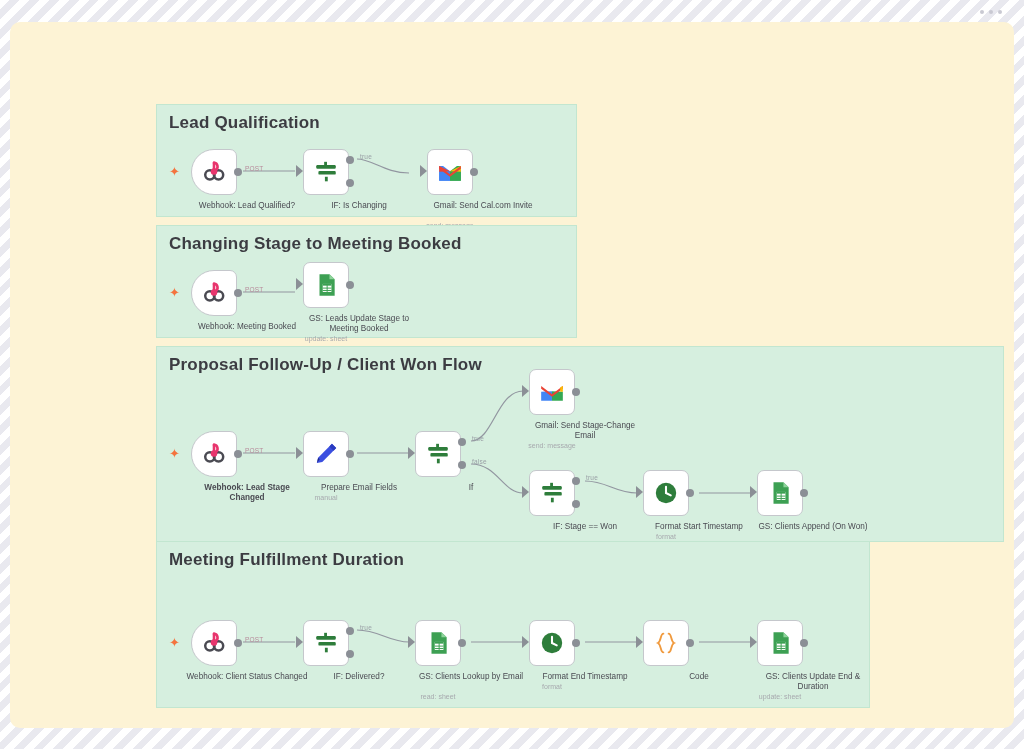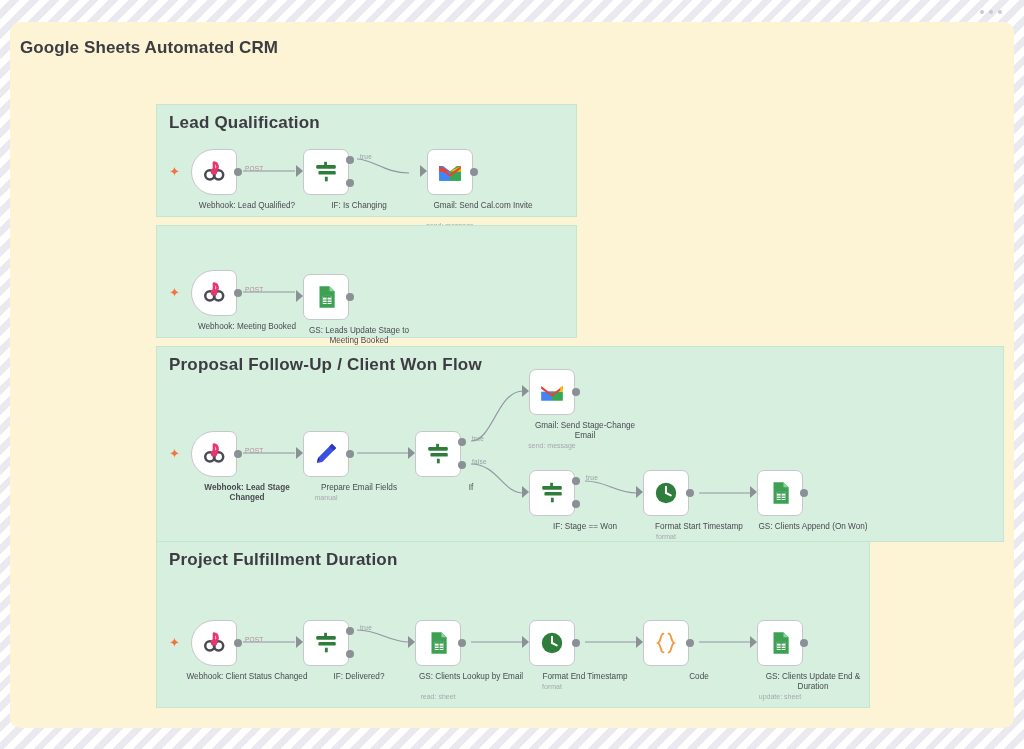--- a/index.html
+++ b/index.html
@@ -87,21 +87,20 @@
 <body>
 
 <div class="dots-marker">
     <i></i>
     <i></i>
     <i></i>
   </div>
 
 <div class="canvas">
 
-  <div class="canvas-title">Google Sheets Automated CRM</div>
 
   <div class="section" style="left:146px;top:82px;width:421px;height:113px;">
     <div class="section-title">Lead Qualification</div>
 
     <svg class="wire">
       <path d="M 86 66 L 138 66"></path>
       <path d="M 200 54 C 215 54, 228 68, 252 68"></path>
     </svg>
 
     <div class="bolt" style="left:12px;top:60px;">✦</div>
@@ -151,20 +150,21 @@
           <path d="M2 4.4 L12 12 L22 4.4 L22 7 L12 14.4 L2 7 Z" fill="#ea4335"></path>
         </svg>
       </div>
       <div class="port out"></div>
       <div class="label">Gmail: Send Cal.com Invite</div>
       <div class="sub l2">send: message</div>
     </div>
   </div>
 
   <div class="section" style="left:146px;top:203px;width:421px;height:113px;">
+    <div class="section-title">Changing Stage to Meeting Booked</div>
 
     <svg class="wire">
       <path d="M 86 66 L 138 66"></path>
     </svg>
 
     <div class="bolt" style="left:12px;top:60px;">✦</div>
 
     <div class="node trigger" style="left:34px;top:44px;">
       <div class="box">
         <svg class="ico" viewBox="0 0 24 24">
@@ -173,21 +173,21 @@
           <path d="M12 3.6 L12 11" stroke="#e8356d" stroke-width="2.4" fill="none" stroke-linecap="round"></path>
           <path d="M12 3.6 C 15.6 3.6, 16.4 8.3, 13.6 10.3" stroke="#e8356d" stroke-width="2.4" fill="none" stroke-linecap="round"></path>
           <circle cx="12" cy="11.6" r="3" fill="#e8356d"></circle>
         </svg>
       </div>
       <div class="port out"></div>
       <div class="label">Webhook: Meeting Booked</div>
     </div>
     <div class="elabel" style="left:88px;top:60px;">POST</div>
 
-    <div class="node" style="left:146px;top:48px;">
+    <div class="node" style="left:146px;top:36px;">
       <div class="in-arrow"></div>
       <div class="box">
         <svg class="ico" viewBox="0 0 24 24">
           <path d="M6 2 L15.2 2 L20 6.8 L20 22 L6 22 Z" fill="#3da053"></path>
           <path d="M15.2 2 L20 6.8 L15.2 6.8 Z" fill="#8ed39b"></path>
           <rect x="9" y="11" width="8" height="7.4" fill="#ffffff"></rect>
           <rect x="9" y="11" width="8" height="1.6" fill="#3da053"></rect>
           <rect x="12.6" y="11" width="0.9" height="7.4" fill="#3da053"></rect>
           <rect x="9" y="14.4" width="8" height="0.9" fill="#3da053"></rect>
           <rect x="9" y="16.6" width="8" height="0.9" fill="#3da053"></rect>
@@ -317,21 +317,21 @@
           <rect x="9" y="16.6" width="8" height="0.9" fill="#3da053"></rect>
         </svg>
       </div>
       <div class="port out"></div>
       <div class="label">GS: Clients Append (On Won)</div>
       <div class="sub l2">append: sheet</div>
     </div>
   </div>
 
   <div class="section" style="left:146px;top:519px;width:714px;height:167px;">
-    <div class="section-title">Project Fulfillment Duration</div>
+    <div class="section-title">Meeting Fulfillment Duration</div>
 
     <svg class="wire">
       <path d="M 86 100 L 138 100"></path>
       <path d="M 200 88 C 222 88, 232 100, 252 100"></path>
       <path d="M 314 100 L 366 100"></path>
       <path d="M 428 100 L 480 100"></path>
       <path d="M 542 100 L 594 100"></path>
     </svg>
 
     <div class="bolt" style="left:12px;top:94px;">✦</div>

